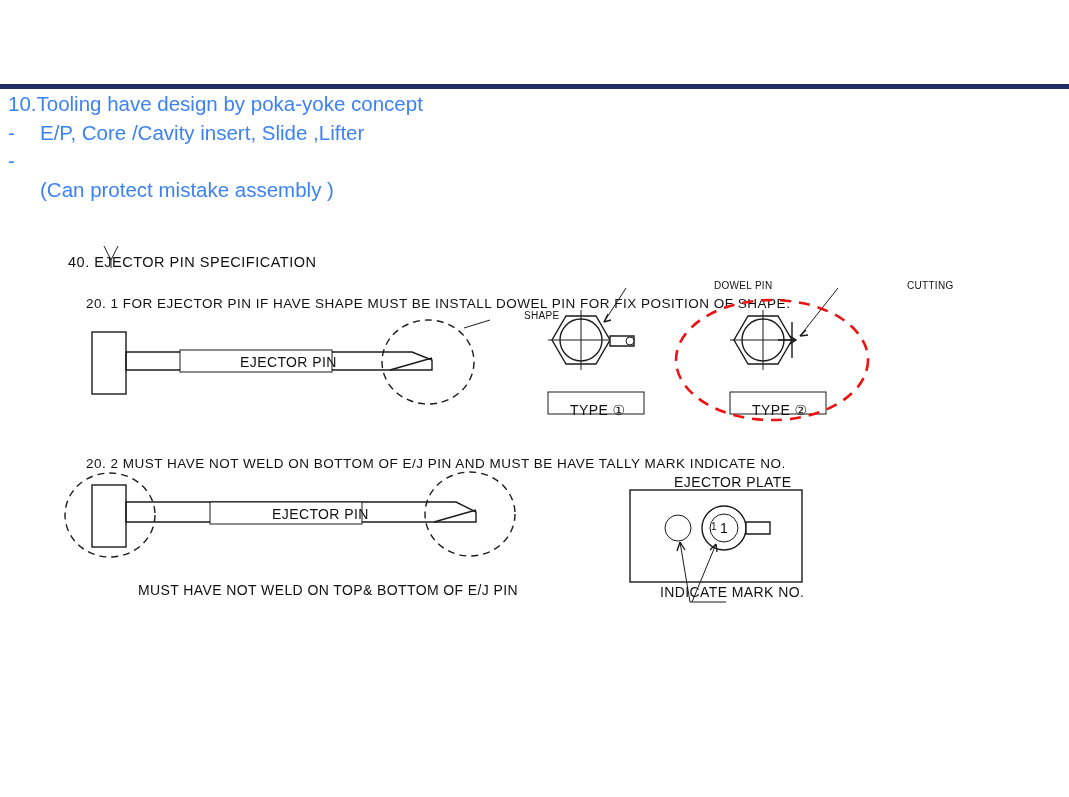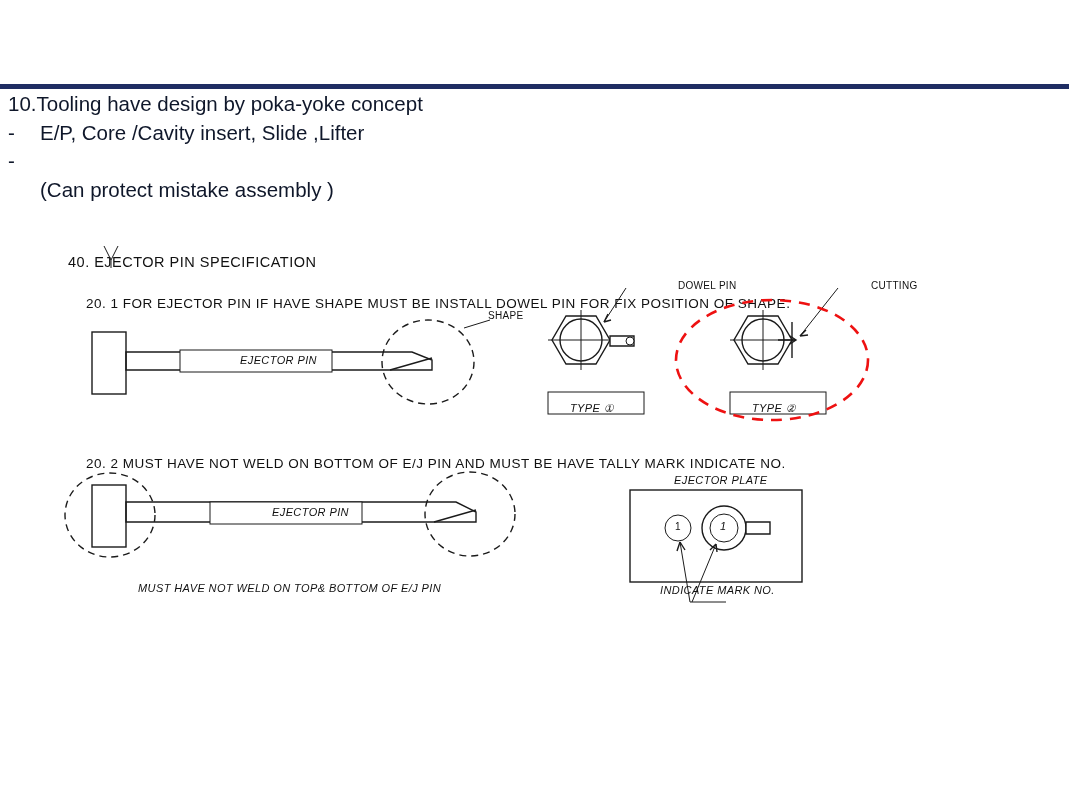--- a/index.html
+++ b/index.html
@@ -10,42 +10,42 @@
   }
   .top-rule{
     position:absolute;left:0;top:84px;width:1069px;height:5px;
     background:#1f2d63;
   }
   
   .heading{
     position:absolute;left:8px;top:90px;width:1040px;
   }
   .heading .line{
-    font-size:20.5px;color:#0f172a;line-height:28.5px;white-space:pre;
+    font-size:20.5px;color:#3b82f6;line-height:28.5px;white-space:pre;
   }
   .heading .bullet{display:flex;}
   .heading .bullet .dash{width:32px;flex:none;}
   .heading .indent{padding-left:32px;}
 
   
   .drawing{
     position:absolute;left:60px;top:240px;width:930px;height:380px;
     font-family:"Liberation Sans",sans-serif;color:#111;
   }
   .mono{
     font-family:"Liberation Sans",sans-serif;
     letter-spacing:0.6px;
   }
   .t{position:absolute;white-space:nowrap;}
 
   
   .s14{font-size:14.5px;letter-spacing:.5px;}
   .s13{font-size:13.5px;letter-spacing:.5px;}
-  .s11{font-size:11px;letter-spacing:.4px;font-style:italic;}
-  .s10{font-size:10px;letter-spacing:.3px;}
+  .s11{font-size:14px;letter-spacing:.4px;}
+  .s10{font-size:10px;letter-spacing:.3px;margin-left:36px;}
 
   svg{position:absolute;left:0;top:0;overflow:visible;}
   .ln{stroke:#1b1b1b;stroke-width:1.4;fill:none;}
   .ln-thin{stroke:#1b1b1b;stroke-width:1;fill:none;}
   .dash{stroke:#1b1b1b;stroke-width:1.4;fill:none;stroke-dasharray:7 5;}
   .dash-red{stroke:#ee1111;stroke-width:2.6;fill:none;stroke-dasharray:11 8;}
   .fillw{fill:#ffffff;}
 </style>
 </head>
 <body>

